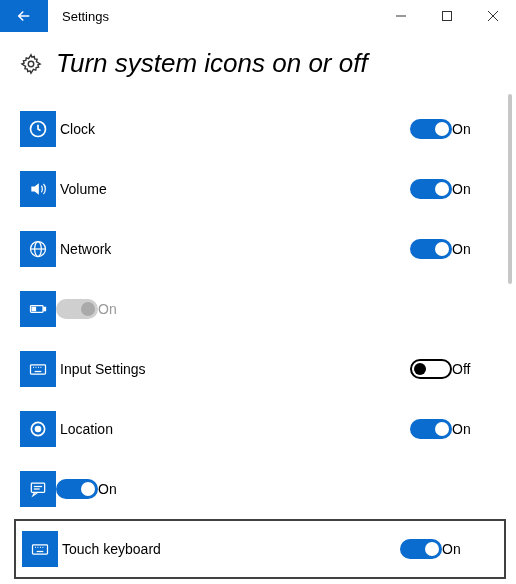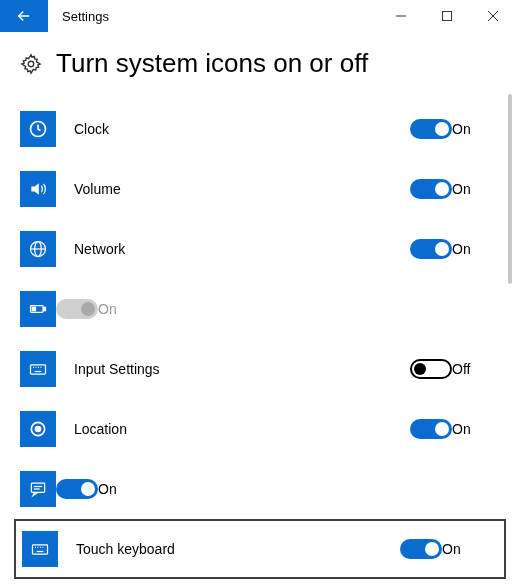--- a/index.html
+++ b/index.html
@@ -59,20 +59,21 @@
   }
   .gear {
     width: 22px;
     height: 22px;
     color: #333;
   }
   .page-title {
     font-size: 26px;
     font-weight: 300;
     color: #000;
+    font-style: italic;
   }
   .scroll-area {
     position: relative;
   }
   .row {
     display: flex;
     align-items: center;
     height: 60px;
     padding-right: 36px;
   }
@@ -81,21 +82,21 @@
     height: 36px;
     background: #0a6cce;
     display: flex;
     align-items: center;
     justify-content: center;
     color: #fff;
     flex-shrink: 0;
   }
   .row-label {
     flex: 1;
-    padding-left: 18px;
+    padding-left: 4px;
     font-size: 14px;
     color: #000;
   }
   .toggle-wrap {
     display: flex;
     align-items: center;
   }
   .toggle {
     width: 42px;
     height: 20px;

